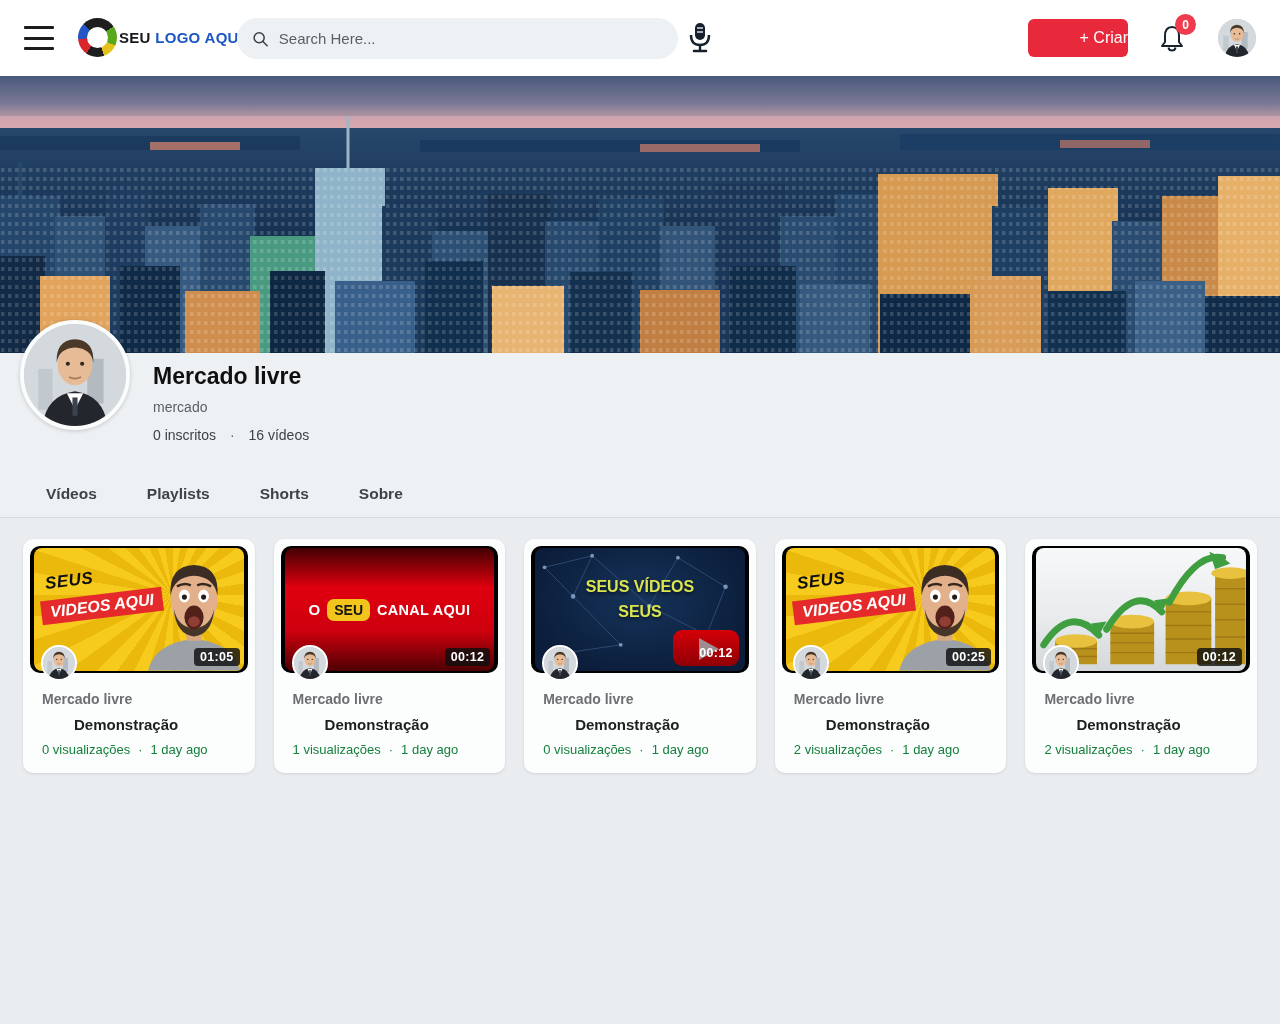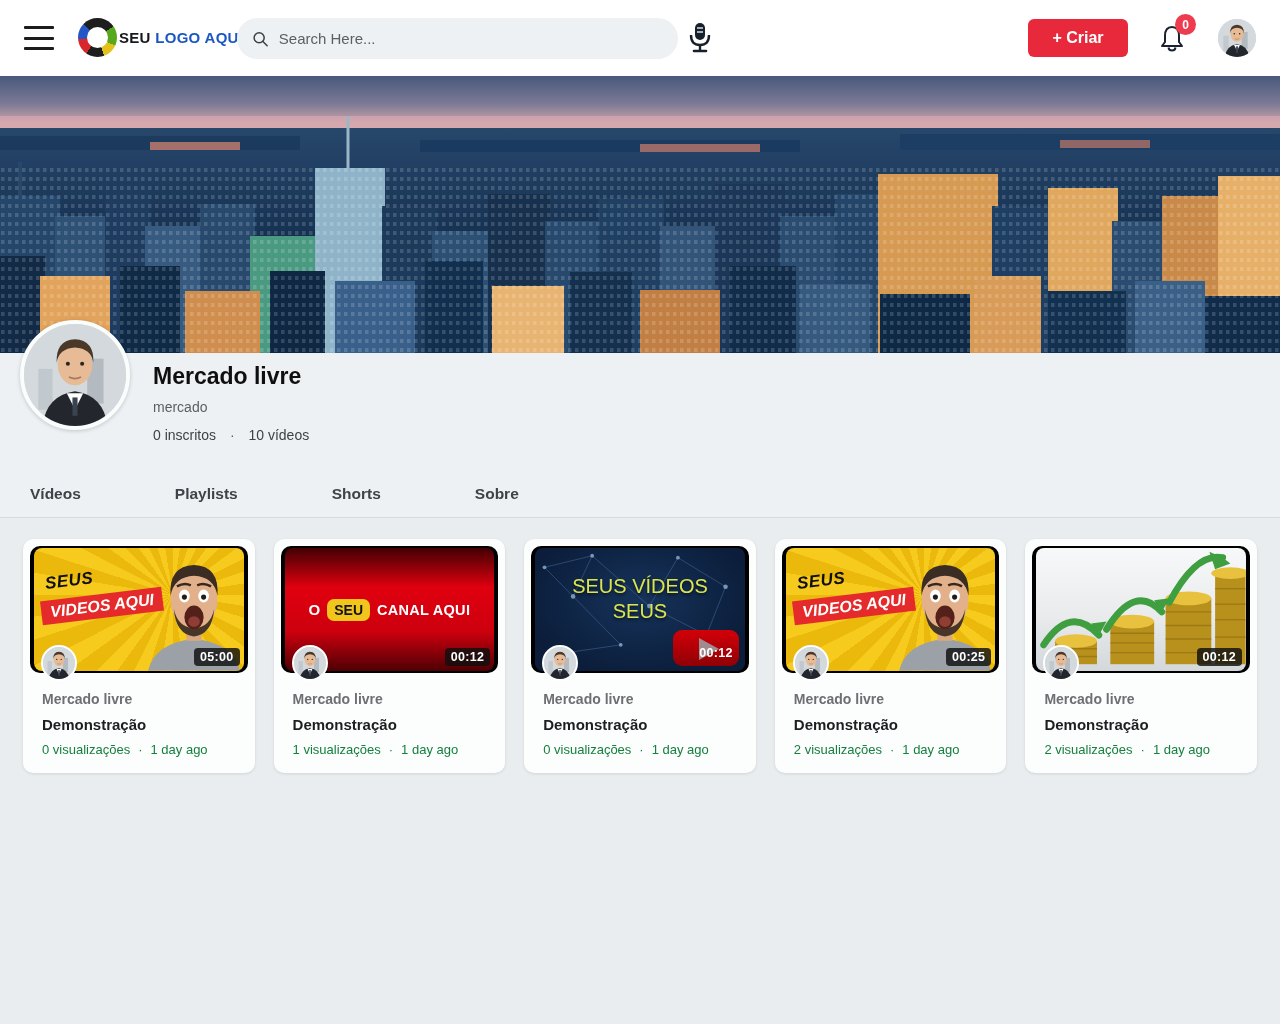--- a/index.html
+++ b/index.html
@@ -20,43 +20,43 @@
   .logo-text { font-size:15px; font-weight:bold; letter-spacing:.3px; margin-left:2px; color:#16181b; }
   .logo-text .blue { color:#1a57c2; }
   .search-wrap { position:absolute; left:237px; top:18px; width:441px; height:41px;
                  background:#edf1f3; border-radius:21px; display:flex; align-items:center; padding:0 15px; }
   .search-wrap input { border:none; outline:none; background:transparent; font-size:15px;
                        color:#333; width:100%; margin-left:10px; font-family:inherit; }
   .search-wrap input::placeholder { color:#5c6063; }
   .mic-btn { position:absolute; left:688px; top:22px; width:24px; height:32px; cursor:pointer; }
   .right-cluster { position:absolute; right:24px; top:0; height:76px; display:flex; align-items:center; }
   .create-btn { background:#e8293c; color:#ffffff; border:none; border-radius:6px;
-                width:100px; height:38px; font-size:16px; font-weight:bold; cursor:pointer;
-                font-family:inherit; }
+                width:100px; height:38px; font-size:16px; font-weight:normal; cursor:pointer;
+                font-family:inherit;text-align:right; }
   .bell-wrap { position:relative; margin-left:30px; margin-right:32px; width:28px; height:30px; cursor:pointer; }
   .bell-badge { position:absolute; right:-10px; top:-9px; min-width:21px; height:21px; border-radius:50%;
                 background:#ee3b4e; color:#fff; font-size:12px; font-weight:bold;
                 display:flex; align-items:center; justify-content:center; }
   .user-avatar { width:38px; height:38px; border-radius:50%; overflow:hidden; cursor:pointer; background:#cfd4d8; }
 
   
   .banner { height:277px; overflow:hidden; line-height:0; }
 
   
   .channel-section { position:relative; height:165px; background:#edf1f3; }
   .channel-avatar { position:absolute; left:20px; top:-33px; width:110px; height:110px;
                     border-radius:50%; border:4px solid #fbfdfd; overflow:hidden; background:#d9dde0;
                     box-shadow:0 1px 4px rgba(0,0,0,.18); }
   .channel-info { position:absolute; left:153px; top:10px; }
   .channel-name { font-size:23px; font-weight:bold; color:#0f0f0f; }
   .channel-handle { font-size:14px; color:#5a5f62; margin-top:9px; }
   .channel-stats { font-size:14px; color:#3e4245; margin-top:12px; }
   .channel-stats .dot { margin:0 10px; color:#5a5f62; }
   .tabs { position:absolute; left:0; right:0; bottom:0; height:40px; display:flex;
-          border-bottom:1px solid #d7dbdd; padding-left:30px;gap:44px; }
+          border-bottom:1px solid #d7dbdd; padding-left:46px; }
   .tab { margin-right:50px; font-size:15.5px; font-weight:bold; color:#3f4347;
          line-height:32px; cursor:pointer; }
 
   
   .content { background:#e9edef; padding:21px 23px 0; min-height:506px; }
   .grid { display:grid; grid-template-columns:repeat(5,1fr); gap:19px; }
   .card { position:relative; background:#fcfdfd; border-radius:10px; height:234px; padding:7px 7px 0;
           box-shadow:0 1px 3px rgba(0,0,0,.10); }
   .thumb { position:relative; height:127px; border-radius:10px; background:#000; padding:2px 4px; cursor:pointer; }
   .thumb-art { position:relative; width:100%; height:100%; border-radius:8px; overflow:hidden; }
@@ -64,39 +64,39 @@
               font-size:12.5px; font-weight:bold; padding:2px 6px; border-radius:4px; letter-spacing:.3px; z-index:3; }
   .play-badge { position:absolute; right:6px; bottom:5px; width:66px; height:36px; border-radius:9px;
                 background:linear-gradient(180deg,#d40008,#8f0006); z-index:2; overflow:hidden; }
   .play-badge .tri { position:absolute; left:26px; top:8px; width:0; height:0;
                      border-left:20px solid #9aa3a8; border-top:11px solid transparent; border-bottom:11px solid transparent; opacity:.85; }
   .play-badge .duration { right:6px; bottom:6px; background:transparent; padding:0; }
   .card-avatar { position:absolute; left:18px; top:106px; width:36px; height:36px; border-radius:50%;
                  border:2px solid #ffffff; overflow:hidden; background:#d9dde0; z-index:4; cursor:pointer; }
   .card-body { padding:18px 10px 0 12px; }
   .v-channel { font-size:14px; color:#6c7073; font-weight:bold; }
-  .v-title { font-size:15px; color:#1c1e20; font-weight:bold; margin-top:9px; cursor:pointer; }
+  .v-title { font-size:15px; color:#1c1e20; font-weight:bold; margin-top:9px; cursor:pointer;margin-left:32px; }
   .v-meta { font-size:13px; color:#15803d; margin-top:9px; }
   .v-meta .dot { margin:0 8px; }
 
   
   .art-yellow { background:repeating-conic-gradient(from 0deg at 66% 38%, #f7ca1e 0 9deg, #eab90c 9deg 18deg); }
   .art-yellow .t1 { position:absolute; left:11px; top:23px; color:#101010; font-size:17px; font-weight:bold;
                     font-style:italic; transform:rotate(-7deg); letter-spacing:.5px; }
   .art-yellow .t2 { position:absolute; left:7px; top:46px; background:#e42a2a; color:#fff; font-size:16px;
                     font-weight:bold; font-style:italic; padding:3px 9px; transform:rotate(-7deg); white-space:nowrap; }
   .art-red { background:linear-gradient(180deg,#420003,#e0000f 32%,#cd000e 68%,#4d0004);
              display:flex; align-items:center; justify-content:center; gap:7px; }
   .art-red .o { color:#fff; font-size:15px; font-weight:bold; }
   .art-red .seu { background:#f2c51d; color:#141414; font-size:14px; font-weight:bold;
                   padding:3px 7px; border-radius:7px; }
   .art-red .canal { color:#fff; font-size:14.5px; font-weight:bold; letter-spacing:.3px; }
   .art-navy { background:radial-gradient(ellipse at 50% 42%, #16335a 0%, #0b1d3a 78%); }
   .art-navy .big { position:absolute; left:0; right:0; top:26px; text-align:center; color:#dce54e;
-                   font-size:20px; font-weight:normal; line-height:25px; text-shadow:0 2px 3px rgba(0,0,0,.55); }
+                   font-size:16px; font-weight:bold; line-height:25px; text-shadow:0 2px 3px rgba(0,0,0,.55); }
   .art-coins { background:linear-gradient(180deg,#f7f8f9 0%,#e9ebed 55%,#d4d8db 100%); }
   .svg-fill { width:100%; height:100%; display:block; }
 </style>
 </head>
 <body>
 
 <svg width="0" height="0" style="position:absolute">
   <symbol id="man" viewBox="0 0 100 100">
     <rect width="100" height="100" fill="#d4d9dd"></rect>
     <rect x="62" y="34" width="16" height="44" fill="#b3bac0"></rect>
@@ -261,21 +261,21 @@
     <svg class="svg-fill" viewBox="0 0 100 100">
         <use href="#man"></use>
       </svg>
   </div>
   <div class="channel-info">
     <div class="channel-name">Mercado livre</div>
     <div class="channel-handle">mercado</div>
     <div class="channel-stats">
       <span>0 inscritos</span>
       <span class="dot">·</span>
-      <span>10 vídeos</span>
+      <span>16 vídeos</span>
     </div>
   </div>
   <div class="tabs">
     <div class="tab">Vídeos</div>
     <div class="tab">Playlists</div>
     <div class="tab">Shorts</div>
     <div class="tab">Sobre</div>
   </div>
 </div>
 
@@ -284,21 +284,21 @@
 
     <div class="card">
       <div class="thumb">
         <div class="thumb-art art-yellow">
           <span class="t1">SEUS</span>
           <span class="t2">VIDEOS AQUI</span>
           <svg viewBox="0 0 90 110" style="position:absolute; right:2px; top:4px; width:96px; height:120px;">
               <use href="#shocked"></use>
             </svg>
         </div>
-        <span class="duration">05:00</span>
+        <span class="duration">01:05</span>
       </div>
       <div class="card-avatar">
         <svg class="svg-fill" viewBox="0 0 100 100">
             <use href="#man"></use>
           </svg>
       </div>
       <div class="card-body">
         <div class="v-channel">Mercado livre</div>
         <div class="v-title">Demonstração</div>
         <div class="v-meta">

